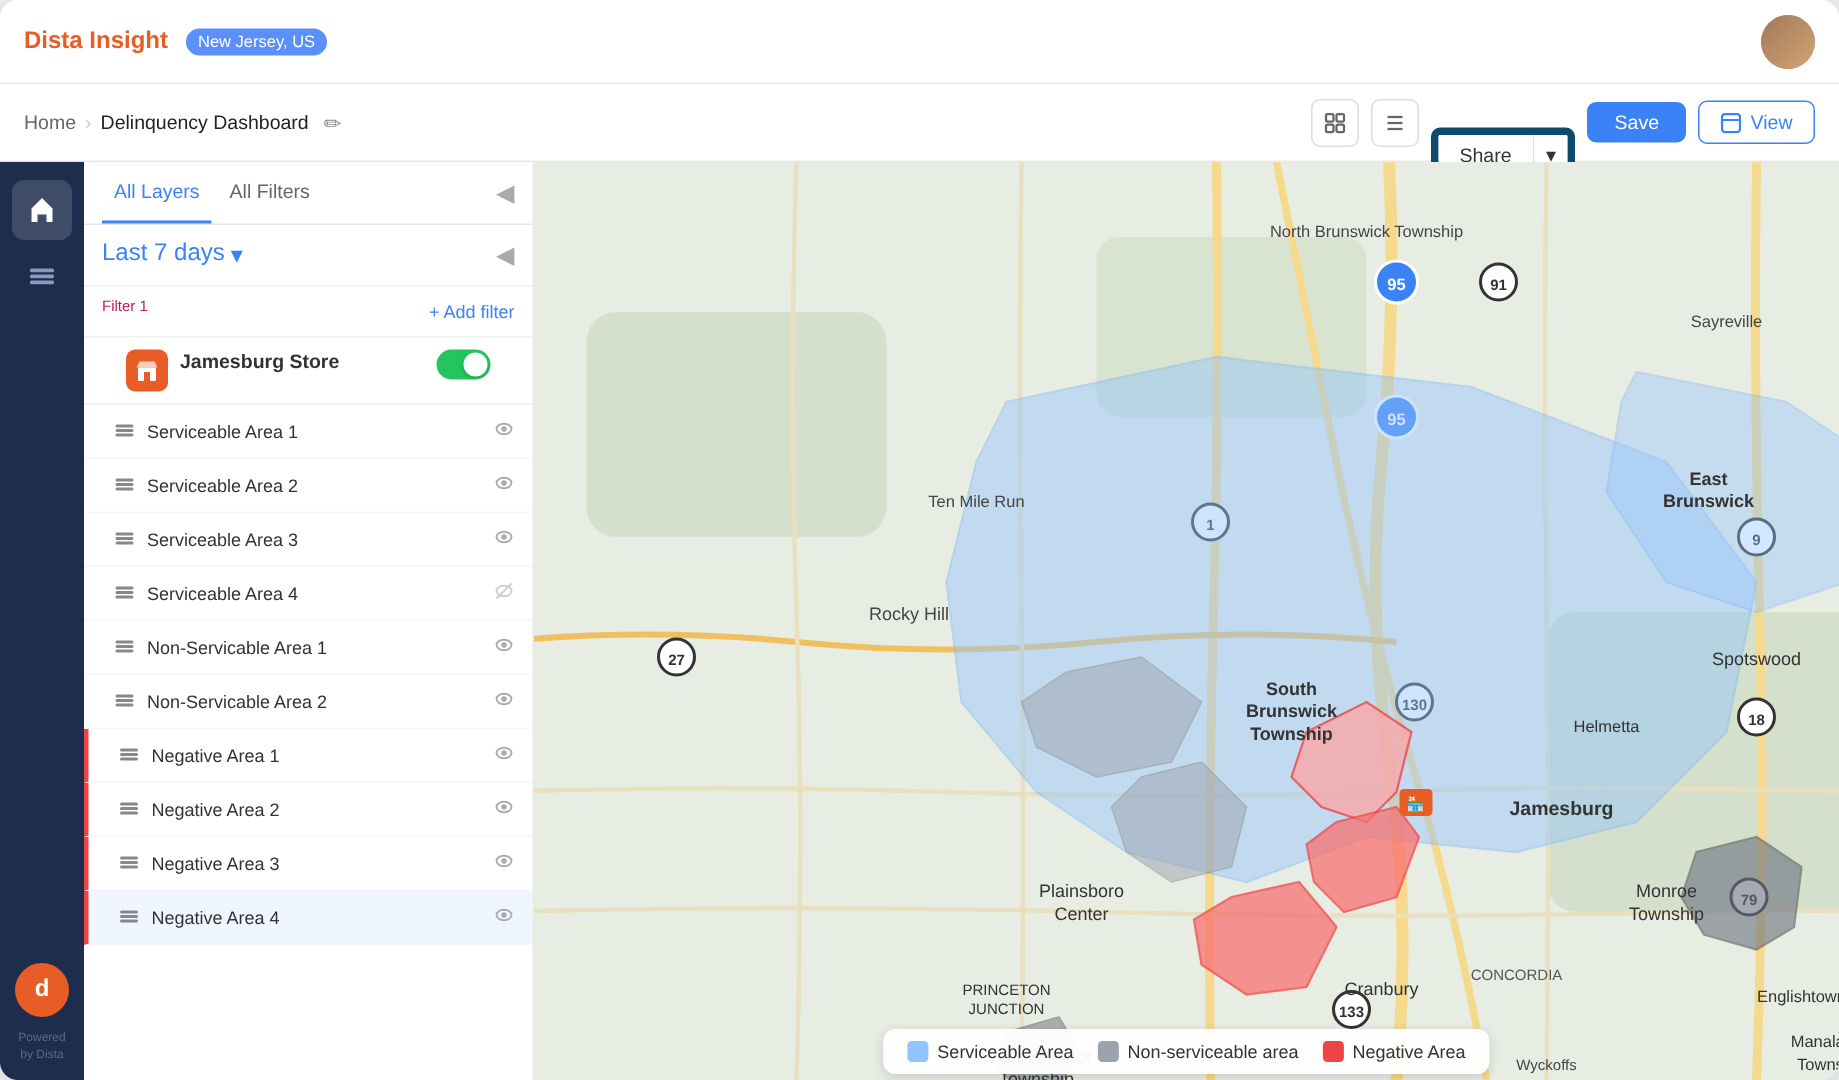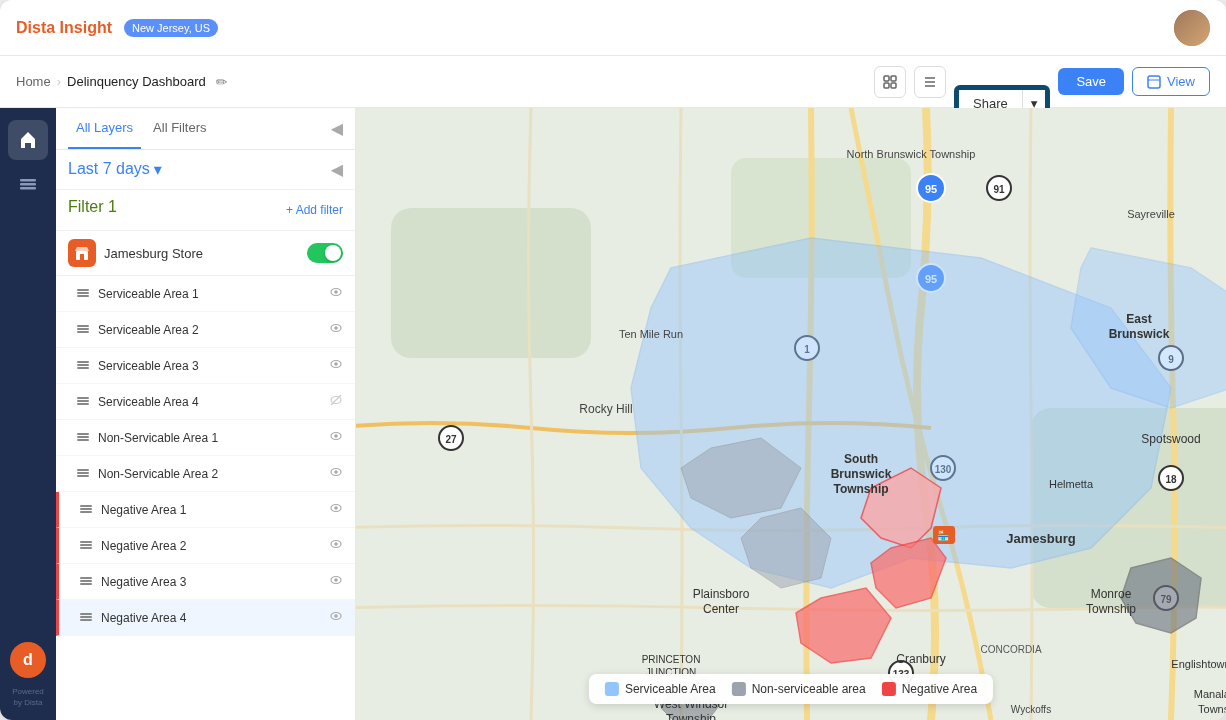--- a/index.html
+++ b/index.html
@@ -47,43 +47,43 @@
     .panel-tabs { display: flex; align-items: center; border-bottom: 1px solid #e8e8e8; padding: 0 12px; position: relative; }
     .panel-tab { padding: 12px 8px; font-size: 13px; cursor: pointer; color: #666; border-bottom: 2px solid transparent; margin-right: 4px; }
     .panel-tab.active { color: #3b82f6; border-bottom-color: #3b82f6; font-weight: 500; }
     .panel-collapse { margin-left: auto; color: #aaa; cursor: pointer; font-size: 16px; }
 
     .panel-filter-row { display: flex; align-items: center; justify-content: space-between; padding: 10px 12px; border-bottom: 1px solid #f0f0f0; }
     .filter-time { display: flex; align-items: flex-start; gap: 4px; font-size: 16px; color: #3b82f6; cursor: pointer; font-weight: 500; }
     .filter-collapse { color: #aaa; cursor: pointer; }
 
     .filter-section { padding: 8px 12px; border-bottom: 1px solid #f0f0f0; }
-    .filter-label { font-size: 16px; color: #4d7c0f; margin-bottom: 6px; }
+    .filter-label { font-size: 10px; color: #be185d; margin-bottom: 6px; }
     .add-filter-btn { display: flex; align-items: center; gap: 4px; font-size: 12px; color: #3b82f6; cursor: pointer; }
 
-    .store-row { display: flex; align-items: center; gap: 8px; padding: 8px 12px; border-bottom: 1px solid #f0f0f0; }
+    .store-row { display: flex; align-items: flex-start; gap: 8px; padding: 8px 28px; border-bottom: 1px solid #f0f0f0; font-weight: bold; }
     .store-icon { width: 28px; height: 28px; background: #e85d26; border-radius: 6px; display: flex; align-items: center; justify-content: center; font-size: 12px; }
     .store-name { font-size: 13px; color: #333; flex: 1; }
     .toggle { width: 36px; height: 20px; background: #22c55e; border-radius: 10px; position: relative; cursor: pointer; }
     .toggle-knob { width: 16px; height: 16px; background: #fff; border-radius: 50%; position: absolute; top: 2px; right: 2px; box-shadow: 0 1px 3px rgba(0,0,0,0.2); }
 
     .layer-list { flex: 1; overflow-y: auto; }
     .layer-item { display: flex; align-items: center; gap: 8px; padding: 9px 12px 9px 20px; cursor: pointer; border-bottom: 1px solid #f5f5f5; }
     .layer-item.active { background: #eff6ff; }
     .layer-item.negative { border-left: 3px solid #ef4444; }
     .layer-icon { color: #888; font-size: 13px; flex-shrink: 0; }
     .layer-name { font-size: 12px; color: #333; flex: 1; }
     .layer-eye { color: #bbb; font-size: 13px; cursor: pointer; }
     .layer-eye.hidden { color: #ddd; }
 
     
     .map-area { flex: 1; position: relative; overflow: hidden; background: #e8ecef; }
 
     
-    .map-legend { position: absolute; bottom: 16px; left: 50%; transform: translateX(-50%); background: rgba(255,255,255,0.95); border-radius: 8px; padding: 8px 16px; display: flex; align-items: center; gap: 16px; box-shadow: 0 2px 8px rgba(0,0,0,0.15); font-size: 12px; color: #333; white-space: nowrap; }
+    .map-legend { position: absolute; bottom: 4px; left: 50%; transform: translateX(-50%); background: rgba(255,255,255,0.95); border-radius: 8px; padding: 8px 16px; display: flex; align-items: center; gap: 16px; box-shadow: 0 2px 8px rgba(0,0,0,0.15); font-size: 12px; color: #333; white-space: nowrap; }
     .legend-item { display: flex; align-items: center; gap: 6px; }
     .legend-dot { width: 14px; height: 14px; border-radius: 3px; }
   </style>
 </head>
 <body>
 
 <div class="app-container">
 
   <div class="top-bar">
     <div class="top-bar-left">

